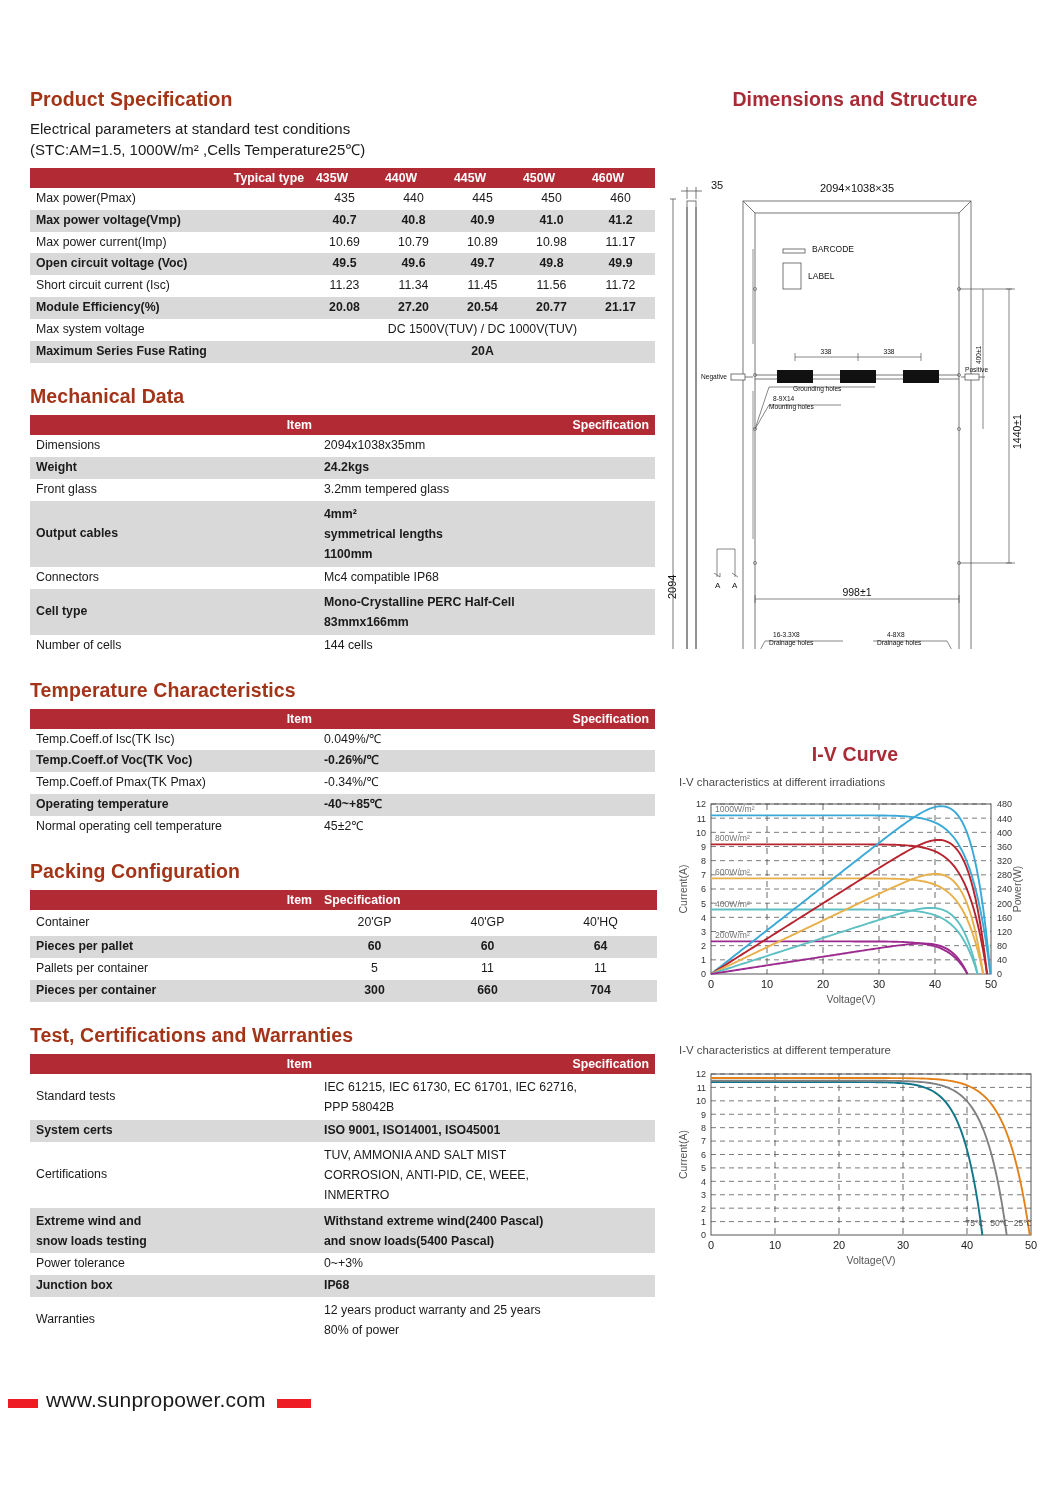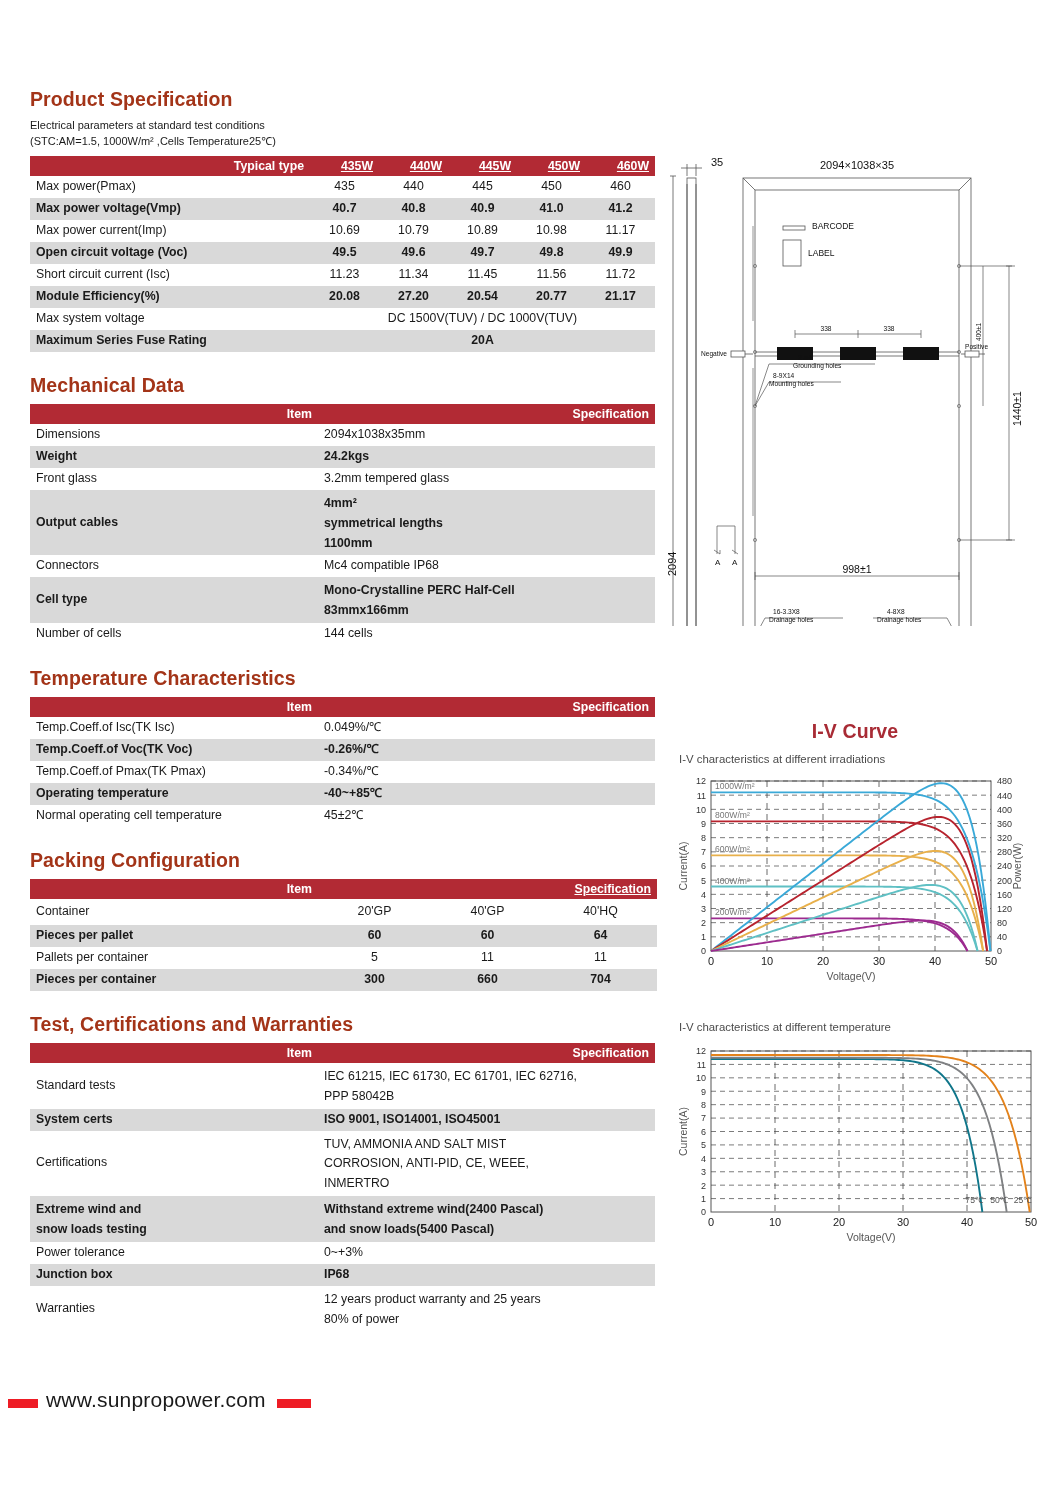--- a/index.html
+++ b/index.html
@@ -14,28 +14,28 @@
 
   .col-left  { position: absolute; left: 30px; top: 88px; width: 625px; }
   .col-right { position: absolute; left: 665px; top: 88px; width: 380px; }
 
   h2.sec {
     font-size: 19.5px; font-weight: bold; color: #a33418;
     letter-spacing: .1px; margin-bottom: 7px;
   }
   h2.sec.crimson { color: #a82b35; text-align: center; font-size: 19.5px; }
 
-  .subnote { font-size: 11px; line-height: 1.42; color: #1a1a1a; margin-bottom: 7px; }
+  .subnote { font-size: 15px; line-height: 1.42; color: #1a1a1a; margin-bottom: 7px; }
 
   table { width: 100%; border-collapse: collapse; table-layout: fixed; }
   thead th {
     background: #b22a34; color: #ffffff; font-size: 12.3px; font-weight: bold;
     text-align: right; padding: 3px 6px; height: 19px; vertical-align: middle;
   }
-  thead th.c { text-align: right; text-decoration: underline; }
+  thead th.c { text-align: left; }
   tbody td {
     font-size: 12.3px; padding: 2px 6px; vertical-align: middle;
     line-height: 1.46; height: 20px;
   }
   tbody td.c { text-align: center; }
   tbody tr.alt td { background: #d9d9d9; font-weight: bold; }
   tbody td.ml { line-height: 1.62; padding-top: 4px; }
   .spacer-md { height: 22px; }
 
   
@@ -337,20 +337,21 @@
               <div>12 years product warranty and 25 years</div>
               <div>80% of power</div>
             </td>
         </tr>
       </tbody>
     </table>
   </div>
 
   <div class="col-right">
 
+    <h2 class="sec crimson">Dimensions and Structure</h2>
 
     <div class="drawing">
       <svg width="380" height="520" viewBox="0 0 380 520">
         <g stroke="#555" fill="none" stroke-width="0.8">
 
           <rect x="22" y="72" width="9" height="478"></rect>
           <line x1="22" y1="78" x2="22" y2="548"></line>
           <line x1="31" y1="78" x2="31" y2="548"></line>
 
           <line x1="16" y1="62" x2="37" y2="62"></line>

